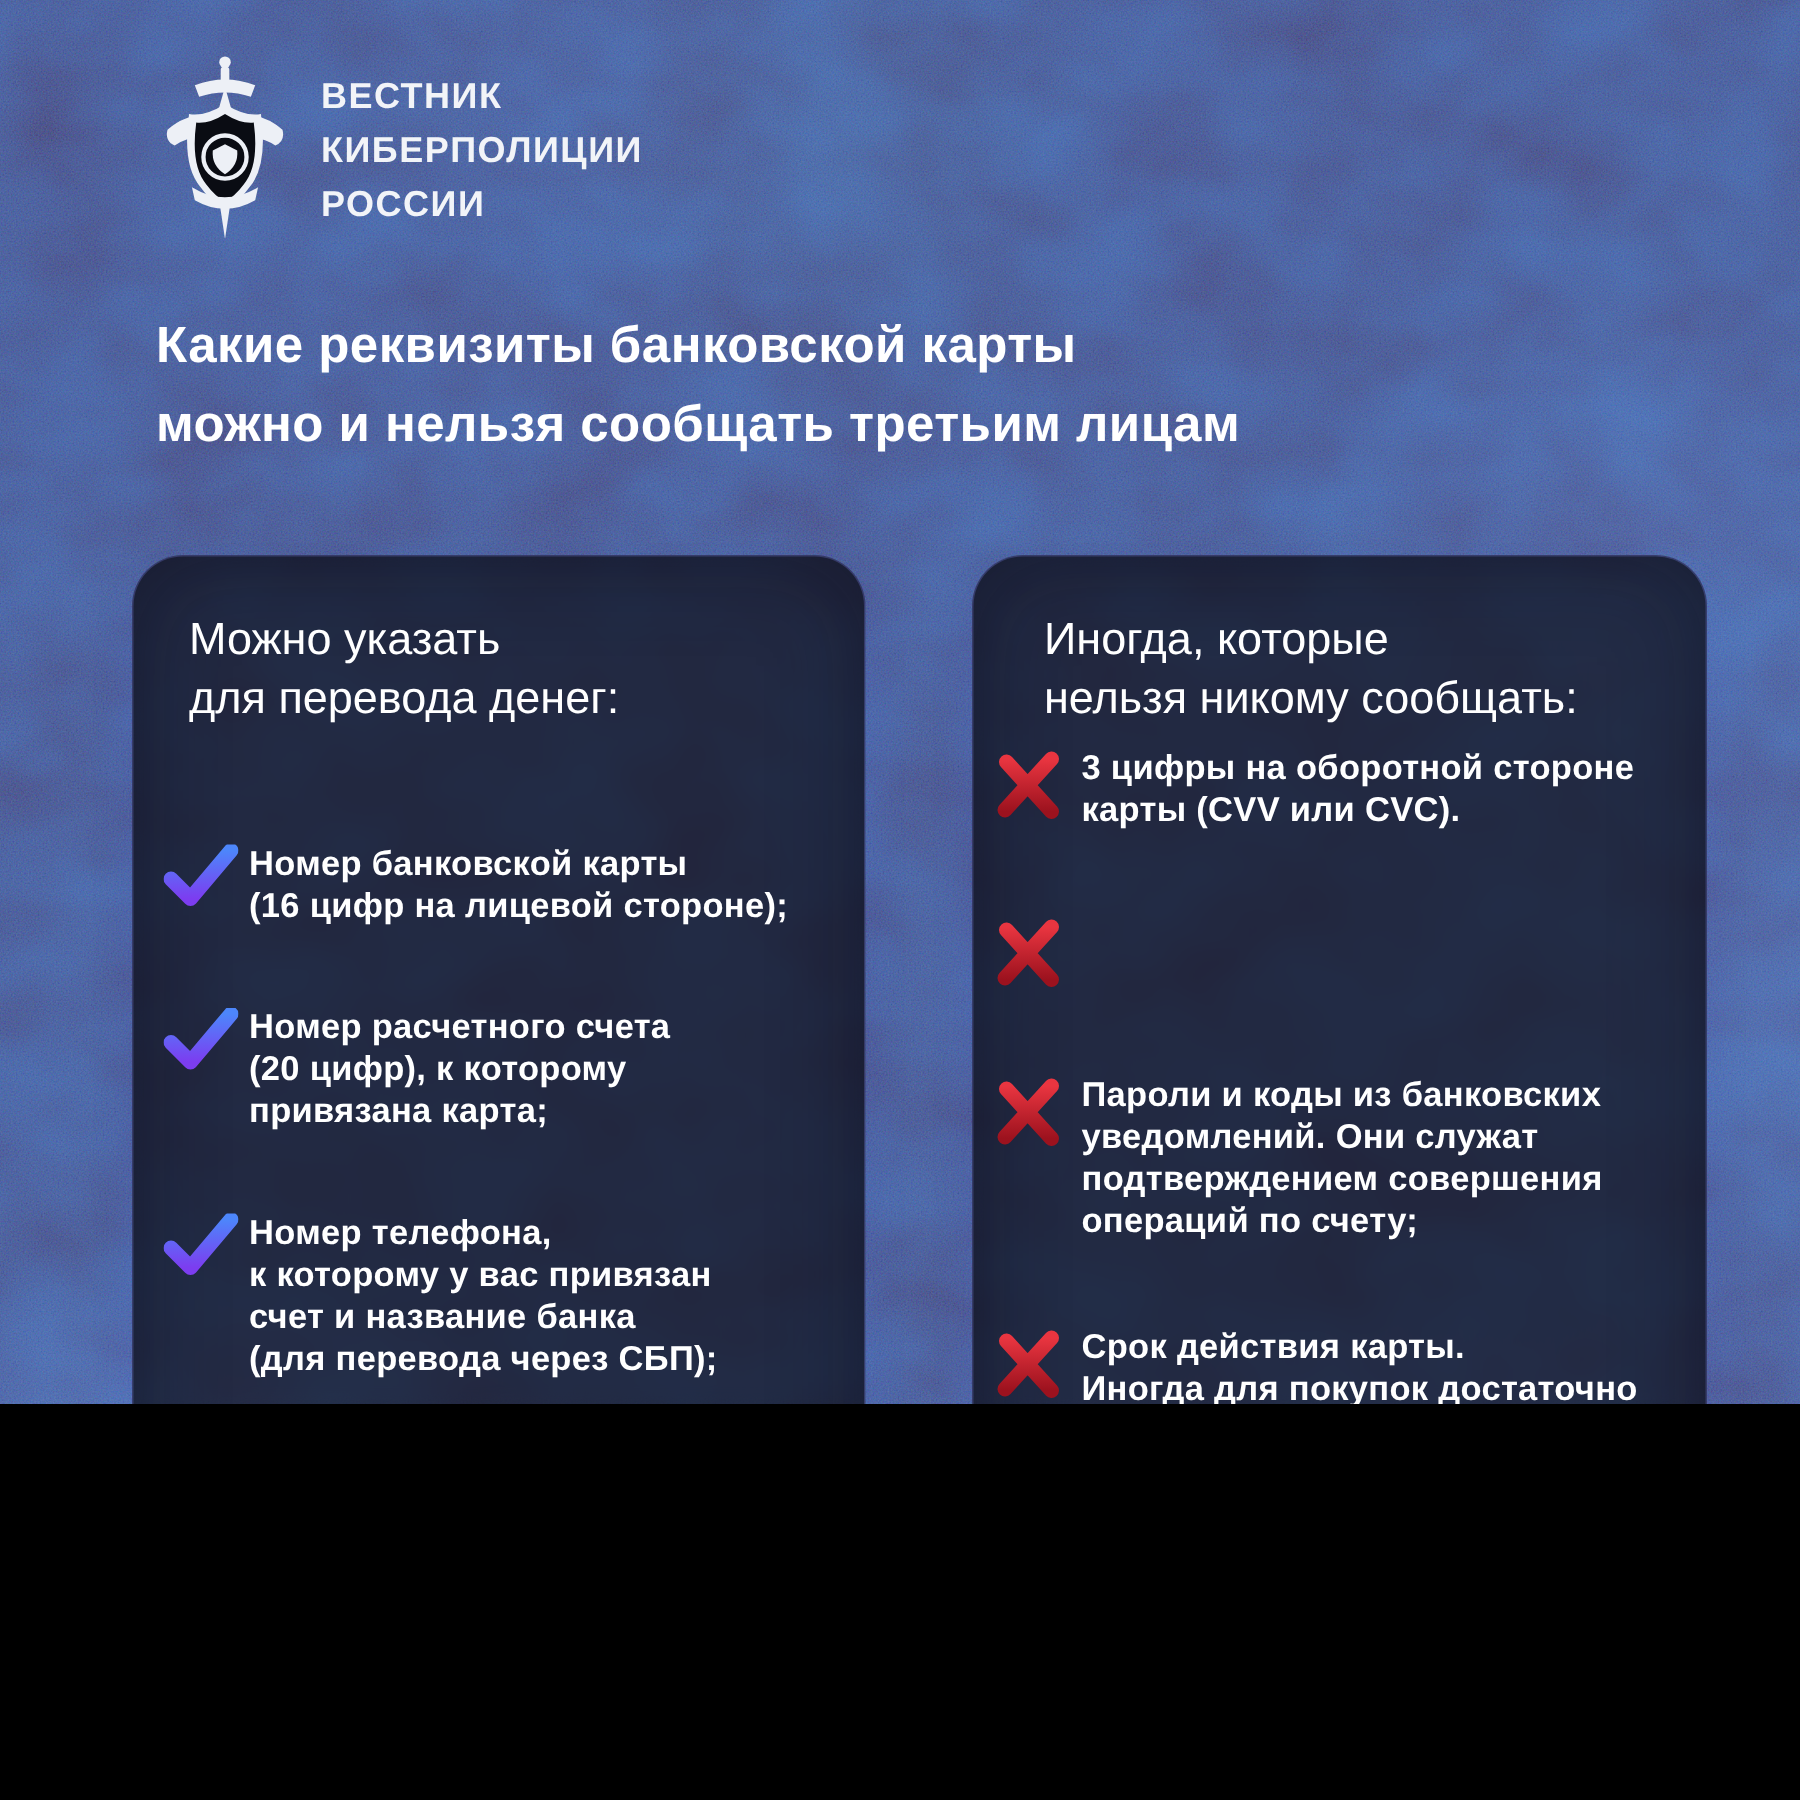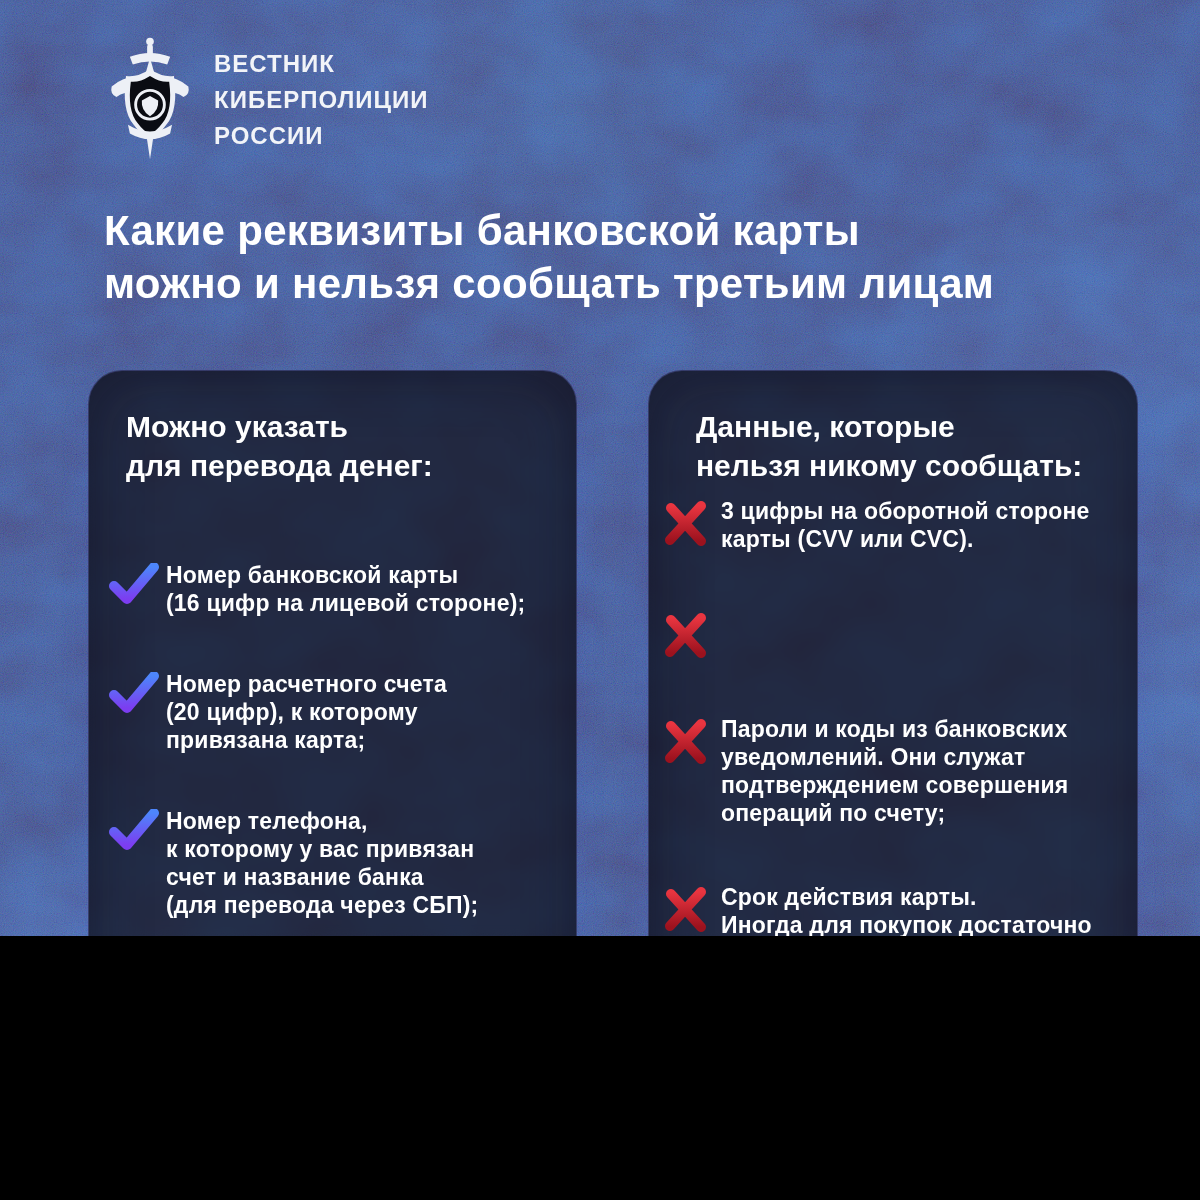--- a/index.html
+++ b/index.html
@@ -17,35 +17,35 @@
   }
   .noise{position:absolute;inset:0;pointer-events:none;mix-blend-mode:screen;}
   .noise-clouds{opacity:.65;}
   .noise-grain{opacity:.5;}
   .defs-holder{position:absolute;width:0;height:0;overflow:hidden;}
 
   .brand{position:absolute;left:104px;top:34px;display:flex;align-items:center;gap:18px;}
   .brand-name{font-size:24px;line-height:36px;font-weight:700;letter-spacing:1px;
     color:#f2f4f8;white-space:pre-line;}
 
-  .title{position:absolute;left:104px;top:204px;margin:0;font-size:42px;line-height:53px;
+  .title{position:absolute;left:104px;top:204px;margin:0;font-size:34px;line-height:53px;
     font-weight:700;letter-spacing:.3px;color:#ffffff;white-space:pre-line;}
 
   .card{
     position:absolute;top:370px;height:778px;box-sizing:border-box;border-radius:34px;
     background:rgba(10,11,17,0.66);
     border:1px solid rgba(99,102,190,0.32);
     border-bottom-color:rgba(130,130,255,0.55);
     box-shadow:0 18px 40px -18px rgba(70,70,200,0.35), inset 0 0 60px rgba(8,8,26,0.45);
     backdrop-filter:blur(5px);
   }
   .card-allowed{left:88px;width:489px;padding:36px 28px 0 20px;}
   .card-forbidden{left:648px;width:490px;padding:36px 20px 0 15px;}
 
-  .card-heading{margin:0;font-size:30px;line-height:39px;font-weight:700;color:#fff;white-space:pre-line;}
+  .card-heading{margin:0;font-size:30px;line-height:39px;font-weight:400;color:#fff;white-space:pre-line;}
   .card-allowed .card-heading{margin-left:17px;}
   .card-forbidden .card-heading{margin-left:32px;}
 
   .item-list{list-style:none;margin:0;padding:0;}
   .card-allowed .item-list{margin-top:76px;}
   .card-forbidden .item-list{margin-top:12px;}
   .item-list li{display:flex;align-items:flex-start;}
   .card-allowed .item-list li{margin-bottom:53px;}
   .card-forbidden .item-list li{margin-bottom:56px;}
   .item-list li:last-child{margin-bottom:0;}
@@ -296,21 +296,21 @@
             <rect x="17" y="129" width="22" height="22" rx="7" fill="url(#qrgrad)"></rect>
             <circle cx="84" cy="84" r="24" fill="#aec3f5"></circle>
             <path d="M71.5 84.5 L97 74.5 L91.5 96 L84.5 90 L80.5 94 L79.8 87.8 L89 79 L78 86.2 Z" fill="#0a0c13"></path>
           </svg>
       </span>
       <div class="qr-caption">@CYBERPOLICE_RUS</div>
     </div>
   </section>
 
   <section class="card card-forbidden">
-    <h2 class="card-heading">Данные, которые
+    <h2 class="card-heading">Иногда, которые
 нельзя никому сообщать:</h2>
     <ul class="item-list">
       <li>
         <span class="icon-cell">
           <svg viewBox="0 0 44 48" width="44" height="48" aria-hidden="true">
             <path d="M7 9 L37 42 M37 7 L6 41" fill="none" stroke="url(#xgrad)" stroke-width="10" stroke-linecap="round"></path>
           </svg>
         </span>
         <p class="item-text">3 цифры на оборотной стороне
 карты (CVV или CVC).</p>

